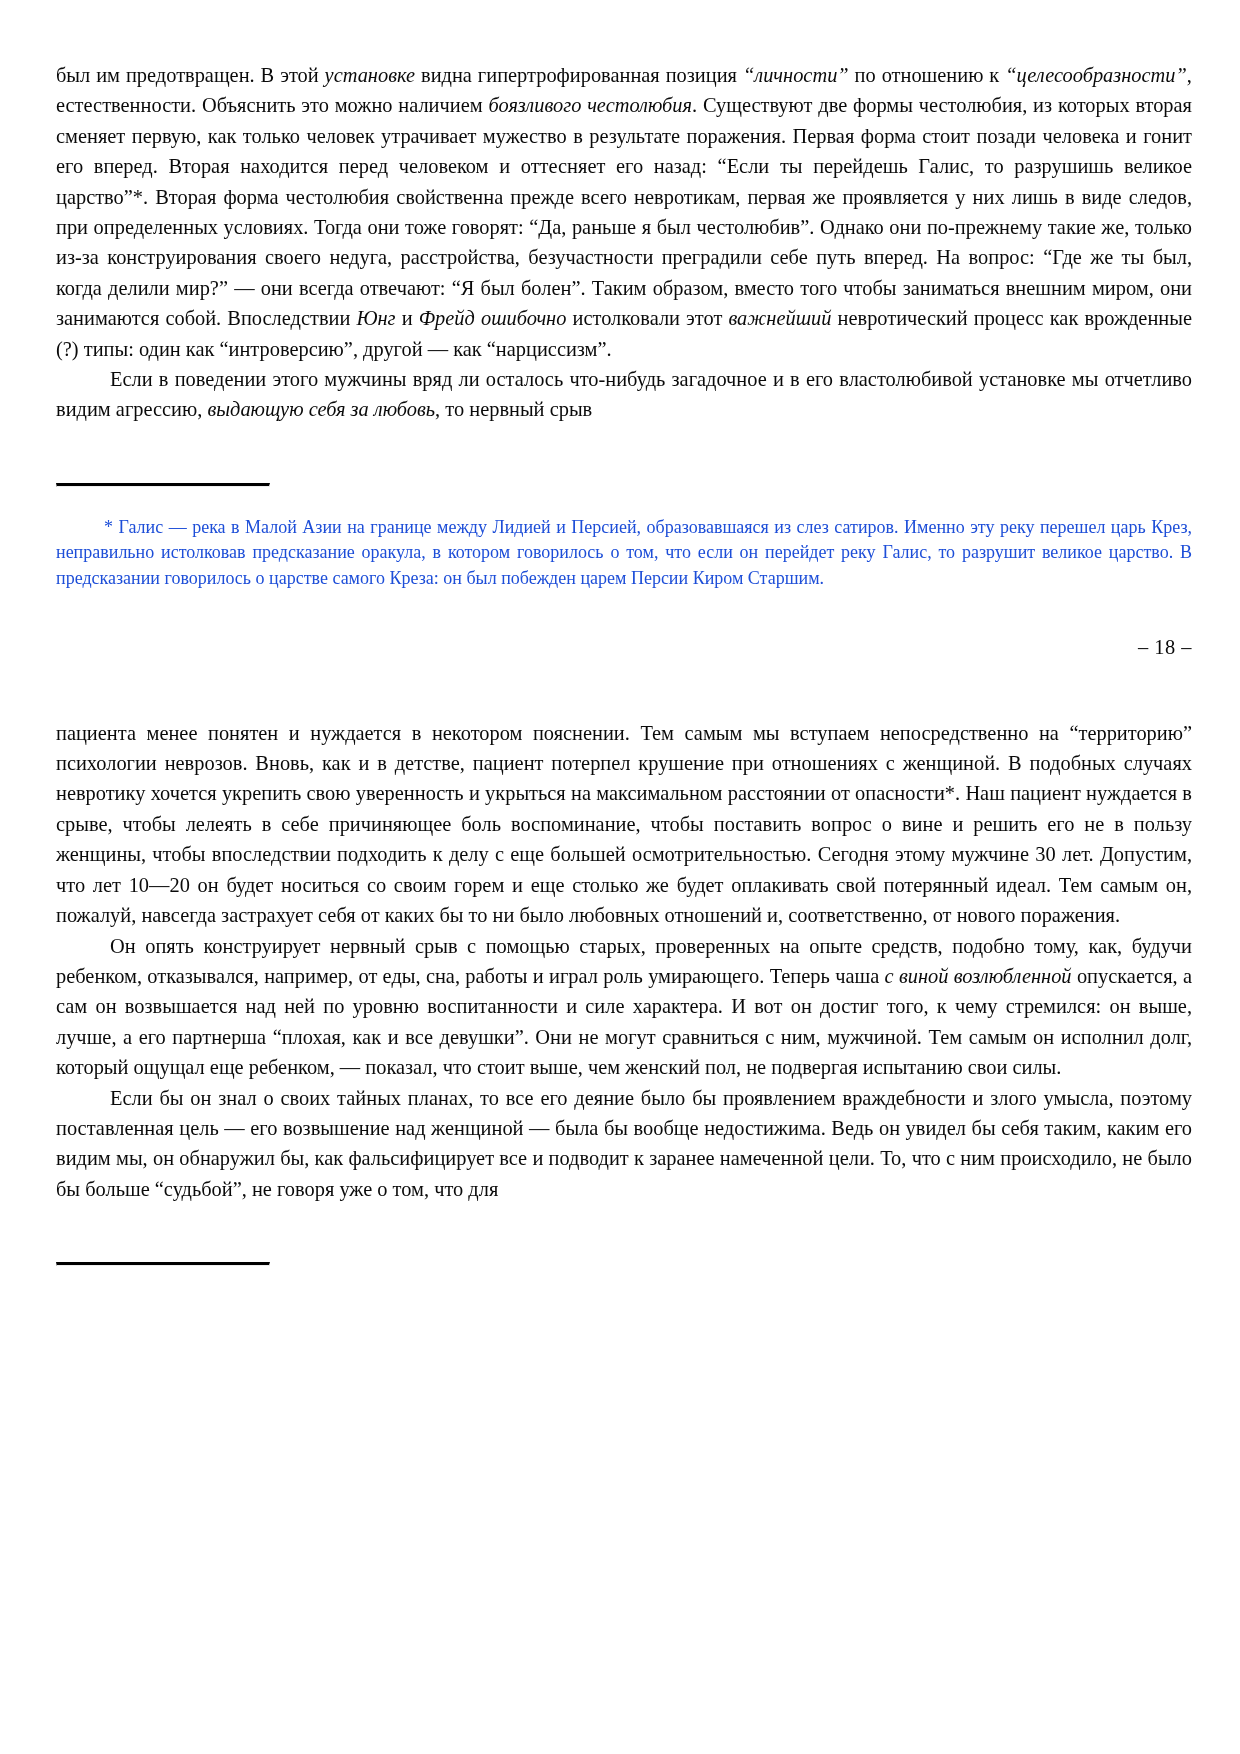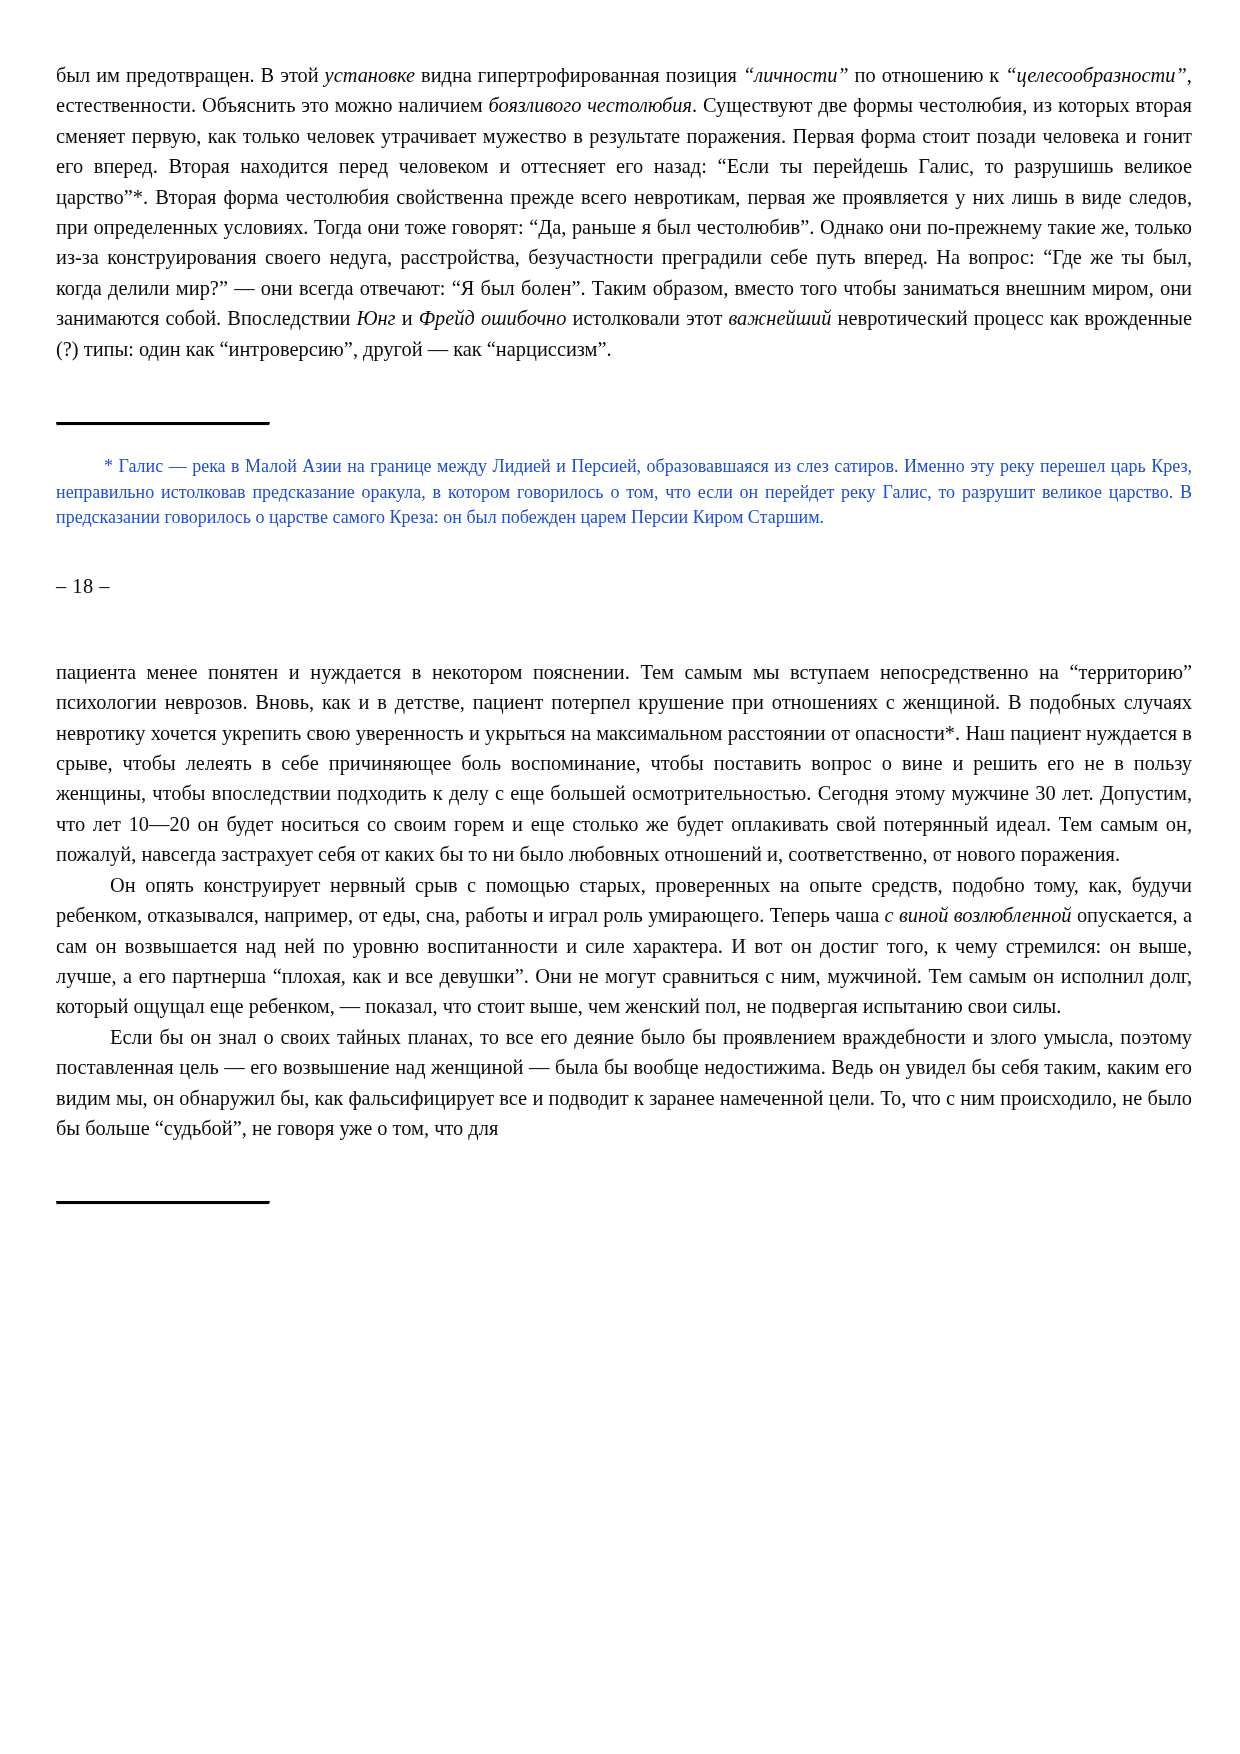--- a/index.html
+++ b/index.html
@@ -74,39 +74,40 @@
     color: #1d4ed8;
   }
 
   .footnotes p {
     margin: 0;
     text-indent: 48px;
   }
 
   
   .folio {
-    text-align: left;
+    text-align: right;
     font-size: 20.4px;
     line-height: 26px;
     letter-spacing: 0.5px;
     color: #0a0a0a;
   }
   .spacer-md  { height: 28px; }
   .spacer-lg  { height: 42px; }
   .spacer-xl  { height: 58px; }
 </style>
 </head>
 <body>
 
 <div class="page">
   <div class="content">
 
     <section>
 
       <p class="bodytext noindent" id="p18-par1"><span>был им предотвращен. В этой </span><i>установке</i><span> видна гипертрофированная позиция </span><i>“личности”</i><span> по отношению к </span><i>“целесообразности”</i><span>, естественности. Объяснить это можно наличием </span><i>боязливого честолюбия</i><span>. Существуют две формы честолюбия, из которых вторая сменяет первую, как только человек утрачивает мужество в результате поражения. Первая форма стоит позади человека и гонит его вперед. Вторая находится перед человеком и оттесняет его назад: “Если ты перейдешь Галис, то разрушишь великое царство”*. Вторая форма честолюбия свойственна прежде всего невротикам, первая же проявляется у них лишь в виде следов, при определенных условиях. Тогда они тоже говорят: “Да, раньше я был честолюбив”. Однако они по-прежнему такие же, только из-за конструирования своего недуга, расстройства, безучастности преградили себе путь вперед. На вопрос: “Где же ты был, когда делили мир?” — они всегда отвечают: “Я был болен”. Таким образом, вместо того чтобы заниматься внешним миром, они занимаются собой. Впоследствии </span><i>Юнг</i><span> и </span><i>Фрейд ошибочно</i><span> истолковали этот </span><i>важнейший</i><span> невротический процесс как врожденные (?) типы: один как “интроверсию”, другой — как “нарциссизм”.</span></p>
+      <p class="bodytext indent" id="p18-par2"><span>Если в поведении этого мужчины вряд ли осталось что-нибудь загадочное и в его властолюбивой установке мы отчетливо видим агрессию, </span><i>выдающую себя за любовь</i><span>, то нервный срыв</span></p>
 
       <div class="spacer-xl"></div>
 
       <hr class="fn-rule">
 
       <div class="spacer-md"></div>
 
       <div class="footnotes">
         <p>* Галис — река в Малой Азии на границе между Лидией и Персией, образовавшаяся из слез сатиров. Именно эту реку перешел царь Крез, неправильно истолковав предсказание оракула, в котором говорилось о том, что если он перейдет реку Галис, то разрушит великое царство. В предсказании говорилось о царстве самого Креза: он был побежден царем Персии Киром Старшим.</p>
       </div>

